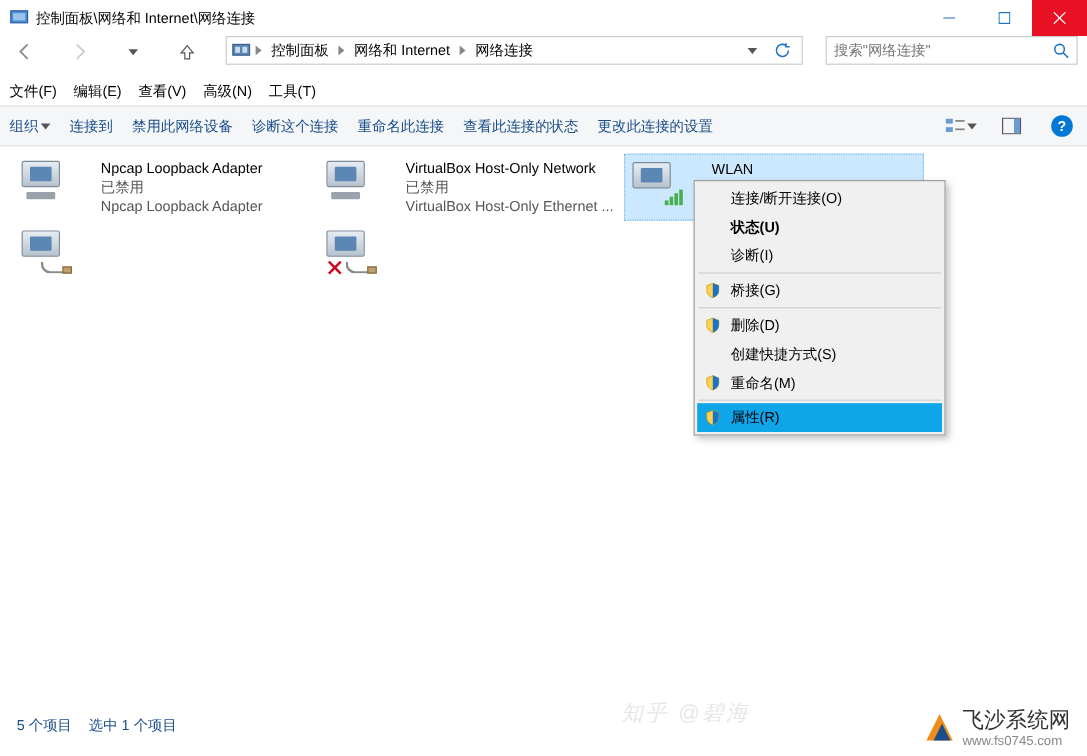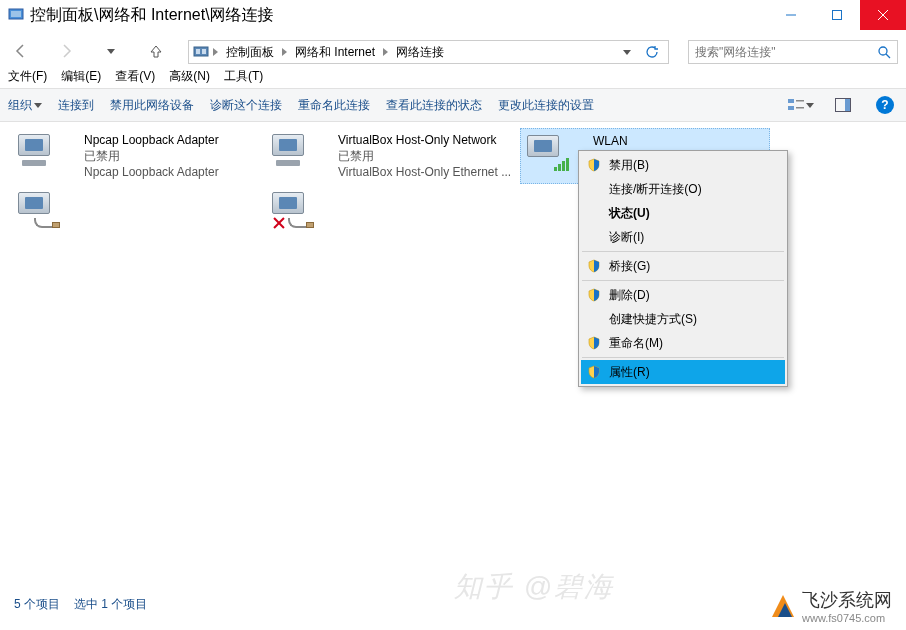--- a/index.html
+++ b/index.html
@@ -1,29 +1,29 @@
 <!DOCTYPE html>
 <html><head>
 <meta charset="utf-8">
 <style>
 * { margin: 0; padding: 0; box-sizing: border-box; font-family: "Microsoft YaHei", "Segoe UI", sans-serif; }
 body { width: 906px; height: 630px; background: #fff; position: relative; overflow: hidden; font-size: 12px; }
 
 
 .titlebar { height: 30px; background: #fff; display: flex; align-items: center; padding: 0 0 0 8px; }
 .titlebar .app-icon { width: 16px; height: 16px; margin-right: 6px; display: inline-flex; }
-.titlebar .title { flex: 1; font-size: 16px; color: #000; }
+.titlebar .title { flex: 1; font-size: 12px; color: #000; }
 .title-btns { display: flex; }
 .title-btn { width: 46px; height: 30px; display: flex; align-items: center; justify-content: center; cursor: default; }
 .title-btn.close { background: #e81123; }
 .title-btn.close svg line { stroke: #fff; }
 .title-btn svg { width: 10px; height: 10px; }
 
 
-.addr-row { height: 34px; display: flex; align-items: flex-end; padding: 0 8px; gap: 19px; }
+.addr-row { height: 34px; display: flex; align-items: flex-start; padding: 0 8px; gap: 19px; }
 .nav-arrow { width: 26px; height: 26px; display: flex; align-items: center; justify-content: center; color: #8a8a8a; }
 .addr-box { flex: 1; height: 24px; border: 1px solid #ccc; display: flex; align-items: center; padding: 0 4px; gap: 4px; min-width: 0; }
 .addr-icon { width: 16px; height: 16px; }
 .crumb { color: #000; padding: 0 4px; white-space: nowrap; }
 .addr-drop { width: 18px; height: 22px; margin-left: auto; display: flex; align-items: center; justify-content: center; }
 .refresh { width: 24px; height: 24px; display:flex; align-items:center; justify-content:center; }
 .search-box { width: 210px; height: 24px; border: 1px solid #ccc; display: flex; align-items: center; padding: 0 6px; }
 .search-box input { border: 0; outline: 0; flex: 1; font-size: 12px; color: #555; background: transparent; }
 .search-box .sicon { width: 14px; height: 14px; }
 
@@ -68,21 +68,21 @@
 .ctx .mi { height: 24px; display: flex; align-items: center; padding: 0 10px 0 28px; position: relative; }
 .ctx .mi.hover { background: #0ea5e9; }
 .ctx .mi.bold { font-weight: bold; }
 .ctx .mi .shield { position:absolute; left:6px; width:14px; height:14px; }
 .ctx hr { border:0; border-top:1px solid #d0d0d0; margin: 2px 1px; }
 
 
 .statusbar { position: absolute; left: 0; right: 0; bottom: 12px; height: 28px; display: flex; align-items: center; padding: 0 14px; gap: 14px; color: #1a4e8a; }
 
 
-.wm1 { position:absolute; right:292px; bottom:24px; font-size:28px; color:#e6e6e6; font-style:italic; letter-spacing:2px; pointer-events:none; }
+.wm1 { position:absolute; right:281px; bottom:24px; font-size:18px; color:#e6e6e6; font-style:italic; letter-spacing:2px; pointer-events:none; }
 .wm2 { position:absolute; right:14px; bottom:6px; display:flex; align-items:center; gap:6px; pointer-events:none; }
 .wm2 .logo { width:26px; height:26px; }
 .wm2 .t1 { font-size:18px; color:#333; }
 .wm2 .t2 { font-size:11px; color:#888; }
 
 .chev { width:0; height:0; border-left:4px solid transparent; border-right:4px solid transparent; border-top:5px solid #555; display:inline-block; }
 .chevr { width:0; height:0; border-top:4px solid transparent; border-bottom:4px solid transparent; border-left:5px solid #888; display:inline-block; }
 
 .shield svg { width:14px; height:14px; }
 </style>
@@ -259,27 +259,20 @@
           <span class="ni-cable"></span>
           <span class="ni-plug"></span>
           <span class="ni-x"></span>
         </div>
       </div>
     </div>
 </div>
 
 <div class="ctx" id="ctx">
     <div class="mi">
-      <span class="shield"><svg viewBox="0 0 14 14">
-          <path d="M7 1 L12 3 V7 C12 10 9.5 12.5 7 13 C4.5 12.5 2 10 2 7 V3 Z" fill="#ffd24d" stroke="#c79a16" stroke-width="0.6"></path>
-          <path d="M7 1 L12 3 V7 C12 10 9.5 12.5 7 13 Z" fill="#1a73c7"></path>
-        </svg></span>
-      <span>禁用(B)</span>
-    </div>
-    <div class="mi">
       <span>连接/断开连接(O)</span>
     </div>
     <div class="mi bold">
       <span>状态(U)</span>
     </div>
     <div class="mi">
       <span>诊断(I)</span>
     </div>
     <hr>
     <div class="mi">

